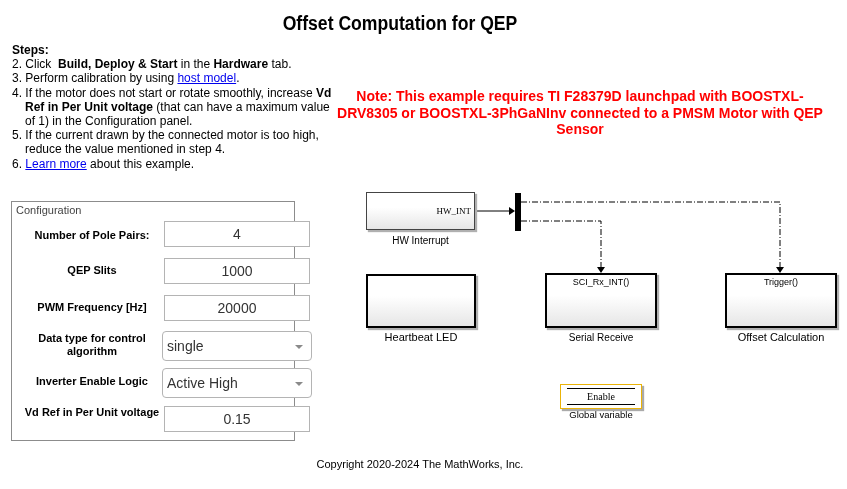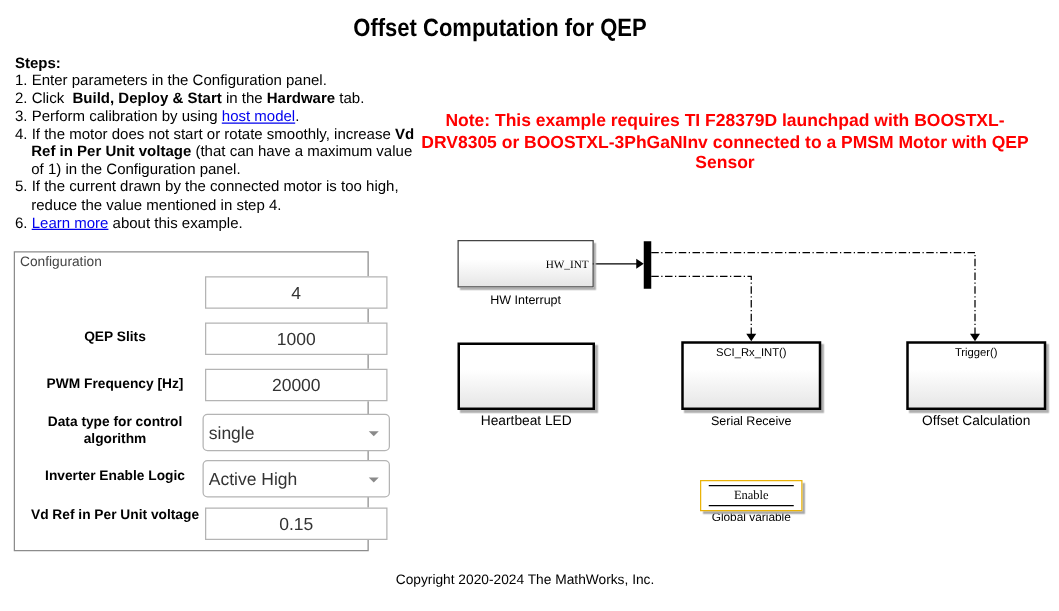--- a/index.html
+++ b/index.html
@@ -40,32 +40,32 @@
 
   .footer { position: absolute; left: 270px; top: 458px; width: 300px; text-align: center; font-size: 11px; }
 </style>
 </head>
 <body>
 
 <div class="title">Offset Computation for QEP</div>
 
 <div class="steps">
   <div class="head">Steps:</div>
-  <div class="item"><span>1.</span> <span>Enter parameters in the Configuration panel.</span></div>
   <div class="item"><span>2.</span> <span style="white-space:pre">Click  </span><b>Build, Deploy &amp; Start</b><span style="white-space:pre"> in the </span><b>Hardware</b><span> tab.</span></div>
   <div class="item"><span>3.</span> <span>Perform calibration by using </span><a>host model</a><span>.</span></div>
   <div class="item"><span>4.</span> <span>If the motor does not start or rotate smoothly, increase </span><b>Vd Ref in Per Unit voltage</b><span> (that can have a maximum value of 1) in the Configuration panel.</span></div>
   <div class="item"><span>5.</span> <span>If the current drawn by the connected motor is too high, reduce the value mentioned in step 4.</span></div>
   <div class="item"><span>6.</span> <a>Learn more</a><span> about this example.</span></div>
 </div>
 
 <div class="config">
   <div class="legend">Configuration</div>
 
   <div class="row" style="top:19px;">
+    <div class="lbl" style="top:8px;">Number of Pole Pairs:</div>
     <div class="field" style="top:0;">4</div>
   </div>
   <div class="row" style="top:56px;">
     <div class="lbl" style="top:6px;">QEP Slits</div>
     <div class="field" style="top:0;">1000</div>
   </div>
   <div class="row" style="top:93px;">
     <div class="lbl" style="top:6px;">PWM Frequency [Hz]</div>
     <div class="field" style="top:0;">20000</div>
   </div>

